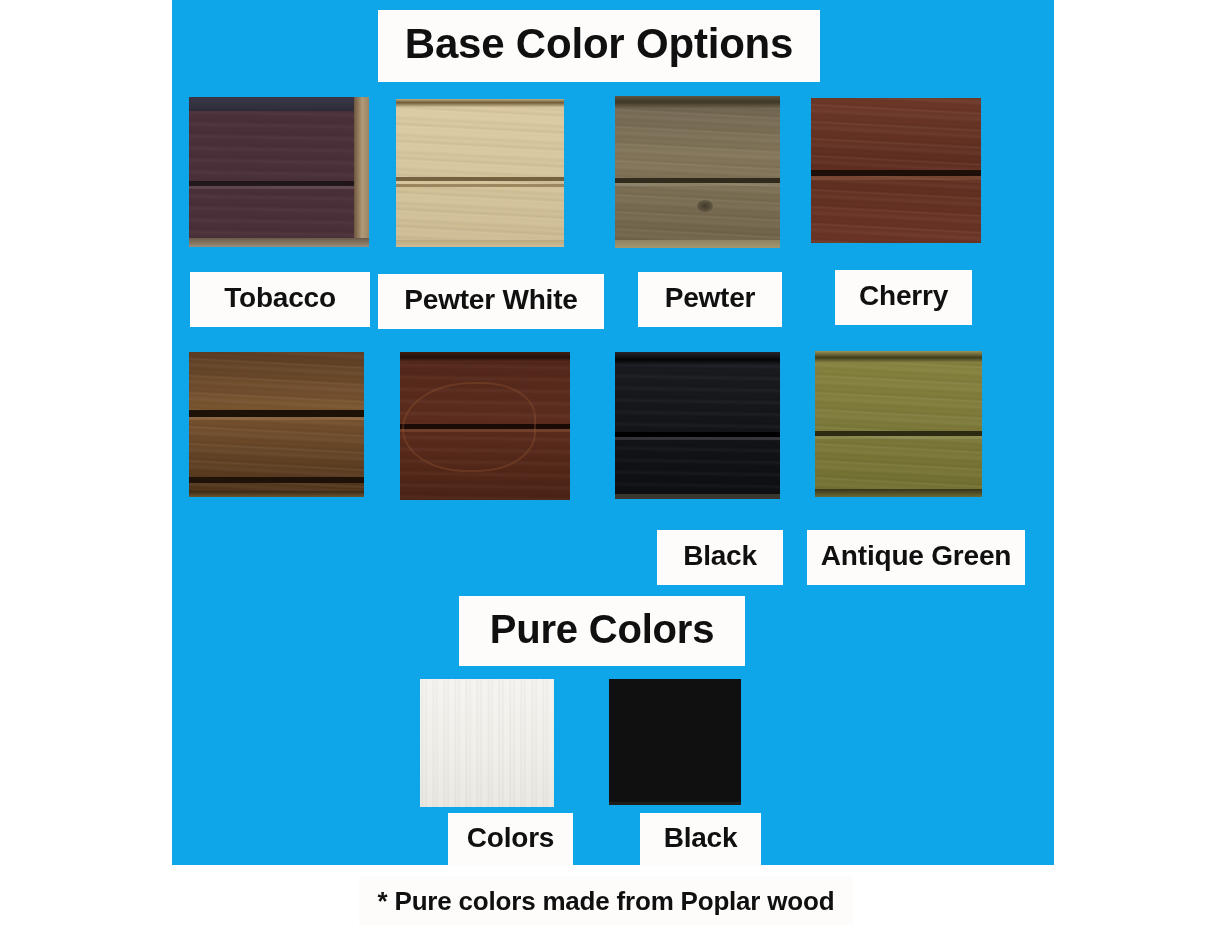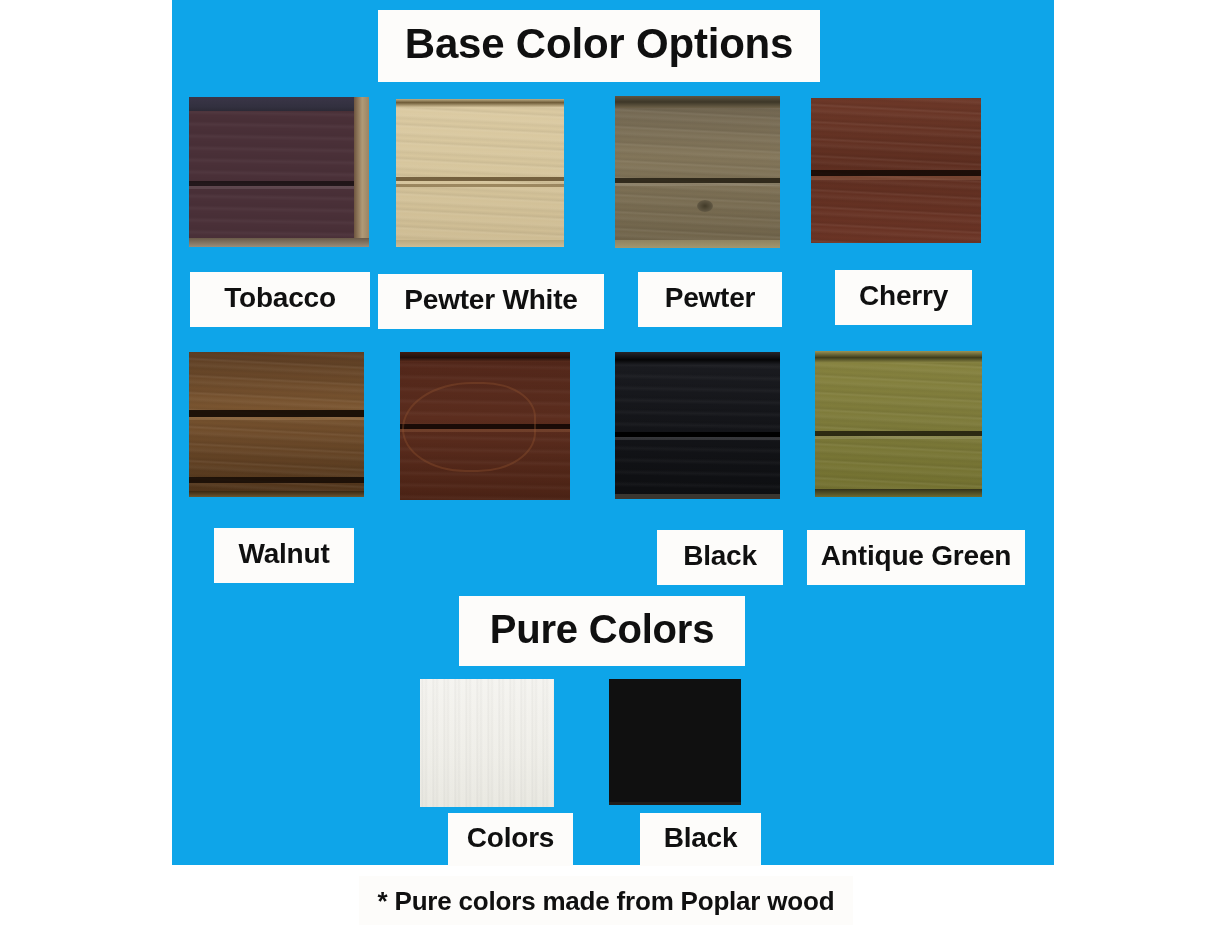--- a/index.html
+++ b/index.html
@@ -220,21 +220,20 @@
 
     <div class="swatch" style="left:643px; top:351px; width:167px; height:146px;">
       <div class="face" style="background:linear-gradient(180deg,#87833f 0%,#7d7a3a 50%,#72702f 100%);"></div>
       <div class="grain-h"></div>
       <div class="rail" style="height:12px; background:linear-gradient(180deg,#9a9457 0%,#3f3d1b 55%,#8b8745 100%);"></div>
       <div class="groove" style="top:80px; height:5px; background:rgba(30,28,10,0.85);"></div>
       <div class="groove hi" style="top:85px; height:3px; background:rgba(255,255,255,0.12);"></div>
       <div class="botedge" style="height:8px; background:linear-gradient(180deg,#35331a 0%,#6d6a33 100%);"></div>
     </div>
 
-    <div class="plate swatch-label" style="left:42px; top:528px; width:120px; height:42px;">Walnut</div>
     <div class="plate swatch-label" style="left:485px; top:530px; width:106px; height:42px;">Black</div>
     <div class="plate swatch-label" style="left:635px; top:530px; width:198px; height:42px;">Antique Green</div>
 
     <div class="plate section-plate" style="left:287px; top:596px; width:254px; height:56px;">Pure Colors</div>
 
     <div class="swatch" style="left:248px; top:679px; width:134px; height:128px;">
       <div class="face" style="background:linear-gradient(180deg,#f5f4f0 0%,#efeee8 60%,#e9e8e1 100%);"></div>
       <div class="grain-v"></div>
     </div>
 

